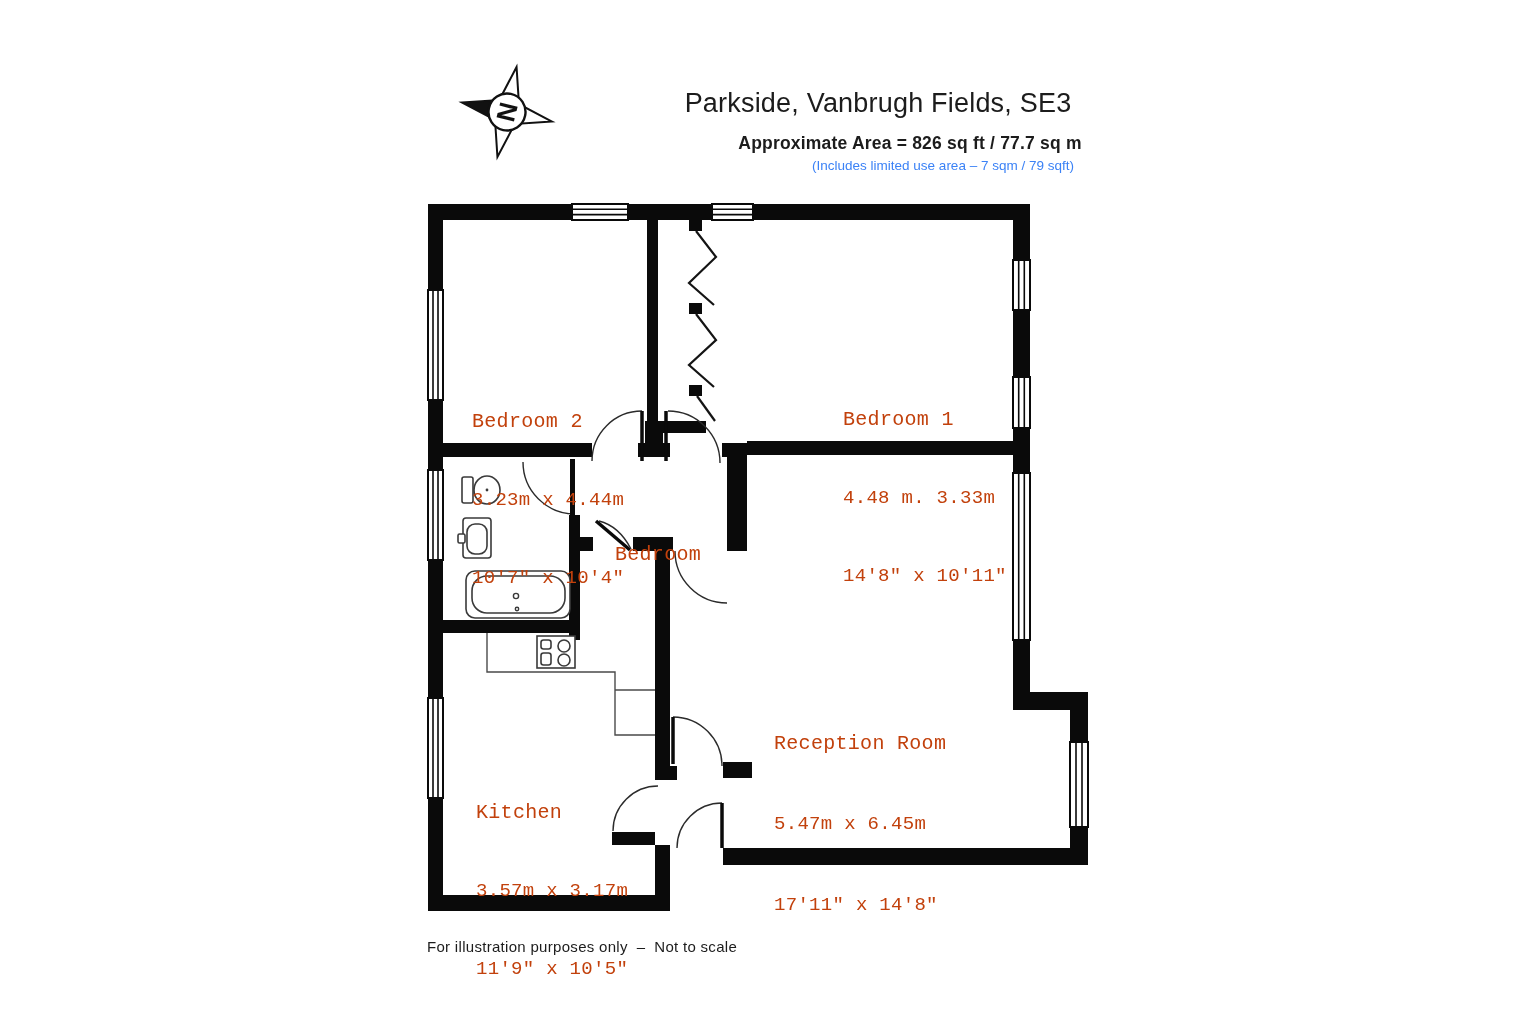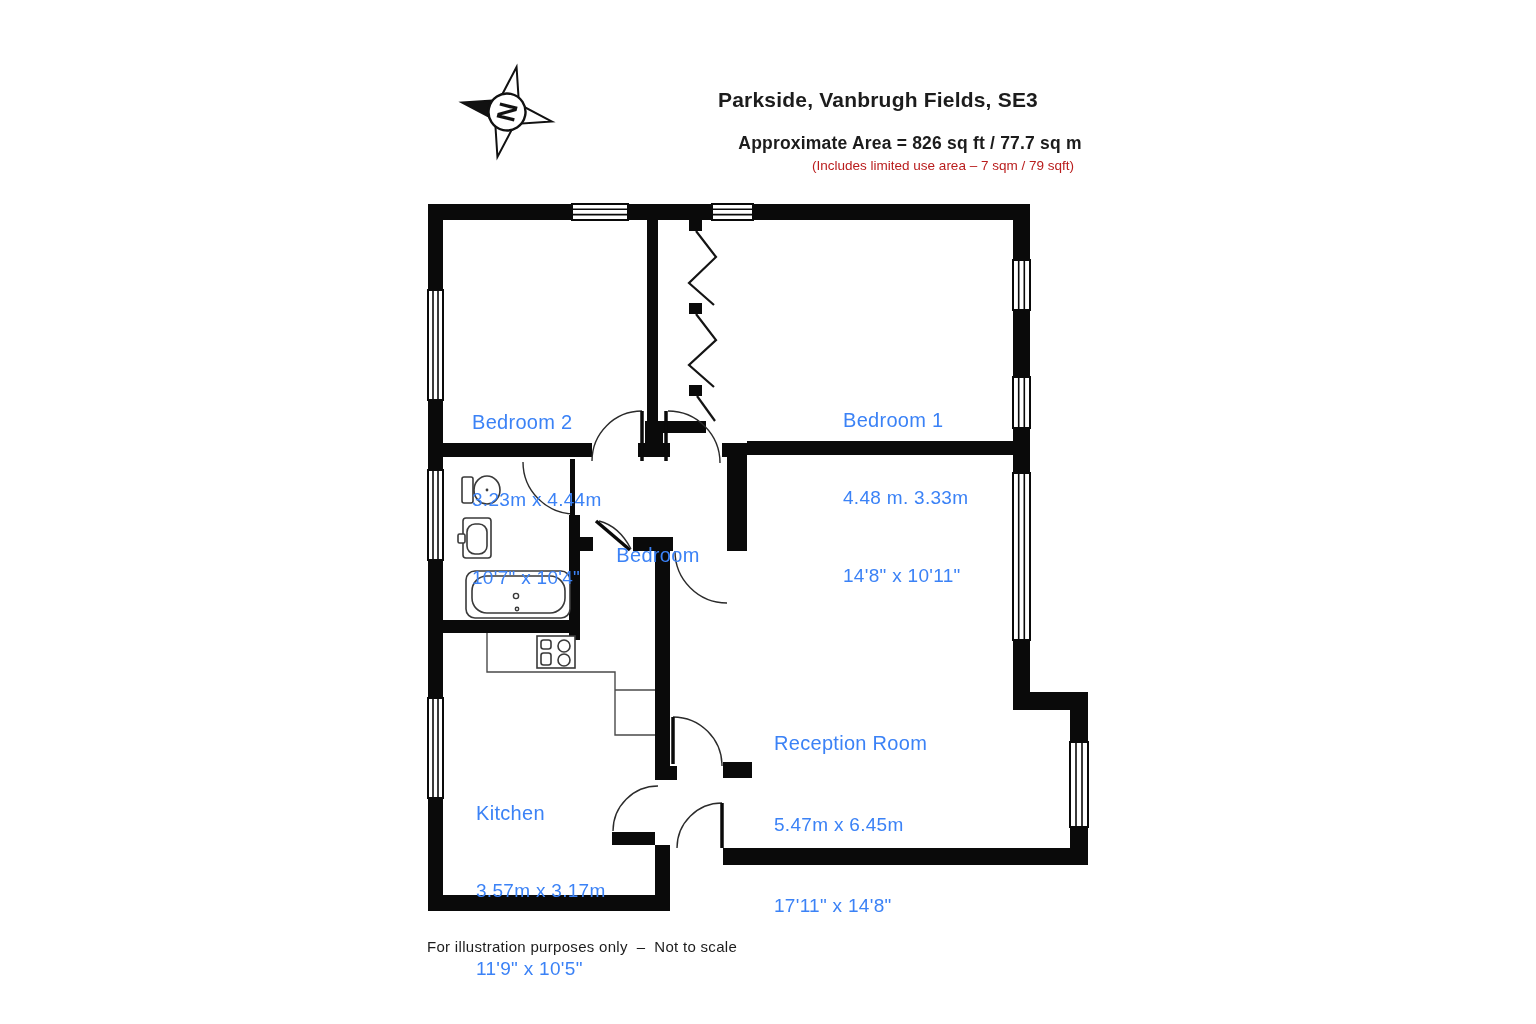--- a/index.html
+++ b/index.html
@@ -1,22 +1,22 @@
 <!DOCTYPE html>
 <html><head>
 <meta charset="utf-8">
 <style>
   html,body{margin:0;padding:0;width:1536px;height:1024px;background:#ffffff;overflow:hidden;}
   body{font-family:"Liberation Sans", sans-serif;color:#1c1c1c;position:relative;}
   .abs{position:absolute;white-space:pre;}
   .centered{transform:translateX(-50%);text-align:center;}
-  #title{font-size:21px;font-weight:bold;letter-spacing:.2px;}
+  #title{font-size:27px;font-weight:normal;letter-spacing:.2px;}
   #area-line{font-size:17.5px;font-weight:bold;letter-spacing:.2px;}
-  #includes-line{font-size:13.5px;color:#b91c1c;}
-  .room-label{line-height:26px;font-size:19px;letter-spacing:.3px;color:#3b82f6;}
+  #includes-line{font-size:13.5px;color:#3b82f6;}
+  .room-label{line-height:26px;font-size:19px;letter-spacing:.3px;color:#c2410c;font-family:Liberation Mono, monospace;}
   .room-label .rname{font-size:20px;}
   .room-label.center{text-align:center;transform:translateX(-50%);}
   #footer-note{font-size:15px;letter-spacing:.3px;}
   svg{position:absolute;left:0;top:0;}
   .wall{fill:#0a0a0a;stroke:none;}
   .winframe{fill:#ffffff;stroke:#0a0a0a;stroke-width:2;}
   .winline{stroke:#0a0a0a;stroke-width:1.6;}
   .arc{fill:none;stroke:#2b2b2b;stroke-width:1.4;}
   .leaf{stroke:#0a0a0a;stroke-width:3.5;}
   .fixture{fill:#ffffff;stroke:#3a3a3a;stroke-width:1.6;}

